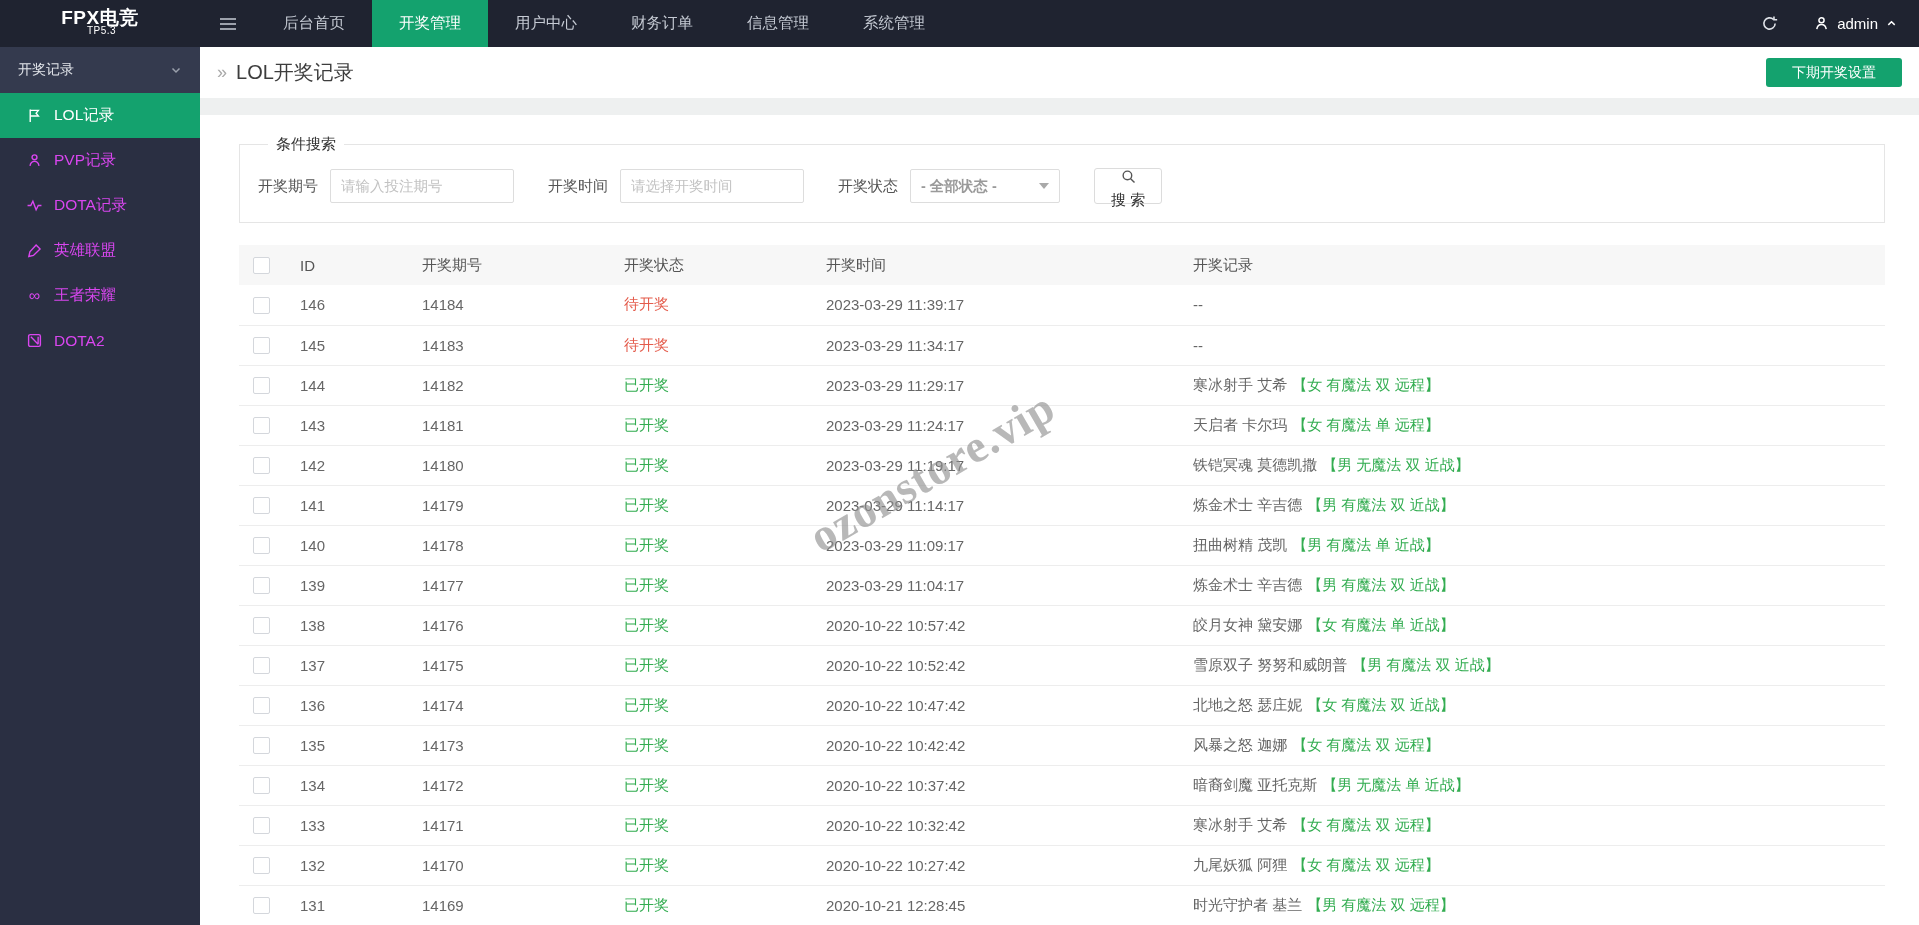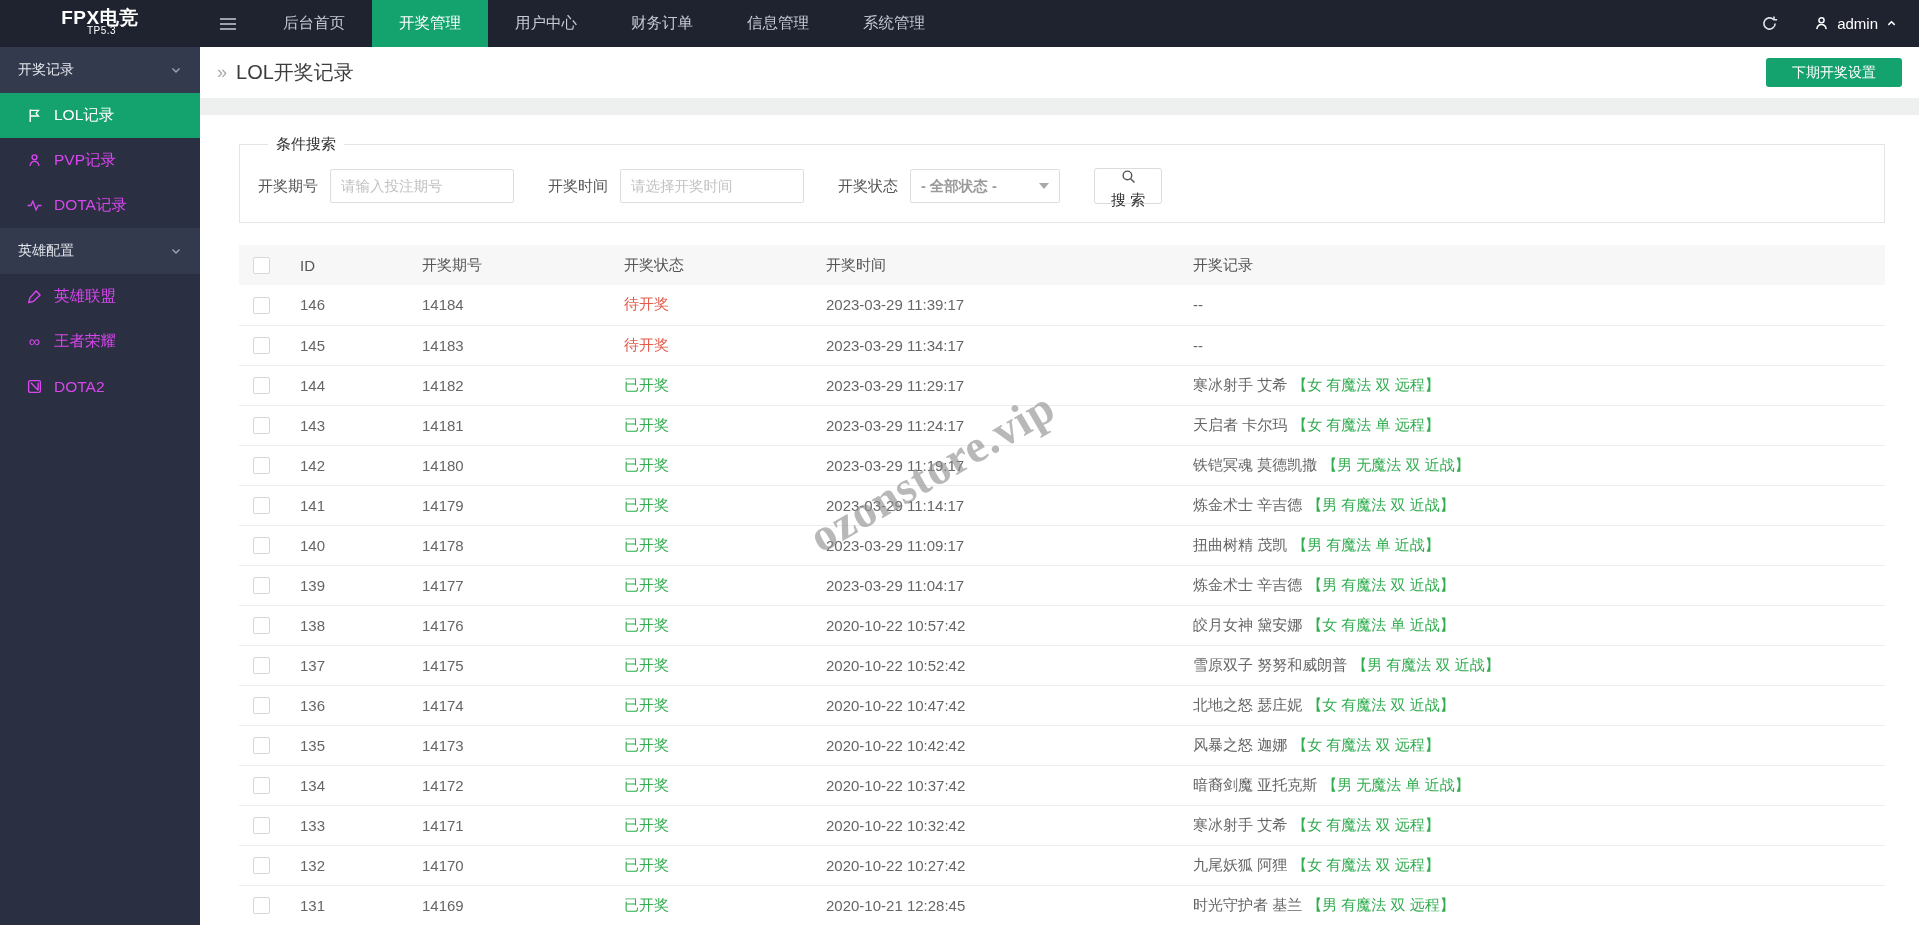--- a/index.html
+++ b/index.html
@@ -169,28 +169,20 @@
     </span>
     <span>PVP记录</span>
   </div>
   <div class="side-item">
     <span class="icon">
       <svg width="15" height="15" viewBox="0 0 14 14" stroke="currentColor" stroke-width="1.3" fill="none">
           <polyline points="0.5,7 3.5,7 5.5,3 8.5,11 10.5,7 13.5,7"></polyline>
         </svg>
     </span>
     <span>DOTA记录</span>
-  </div>
-  <div class="group-header">
-    <span>英雄配置</span>
-    <span>
-      <svg width="12" height="12" viewBox="0 0 12 12" stroke="#9aa0ac" stroke-width="1.5" fill="none">
-          <polyline points="2.5,4.5 6,8 9.5,4.5"></polyline>
-        </svg>
-    </span>
   </div>
   <div class="side-item">
     <span class="icon">
       <svg width="15" height="15" viewBox="0 0 14 14" stroke="currentColor" stroke-width="1.3" fill="none">
           <path d="M8.5 1.8l3.7 3.7L6 11.6l-4.3 1 1-4.3z"></path>
         </svg>
     </span>
     <span>英雄联盟</span>
   </div>
   <div class="side-item">

